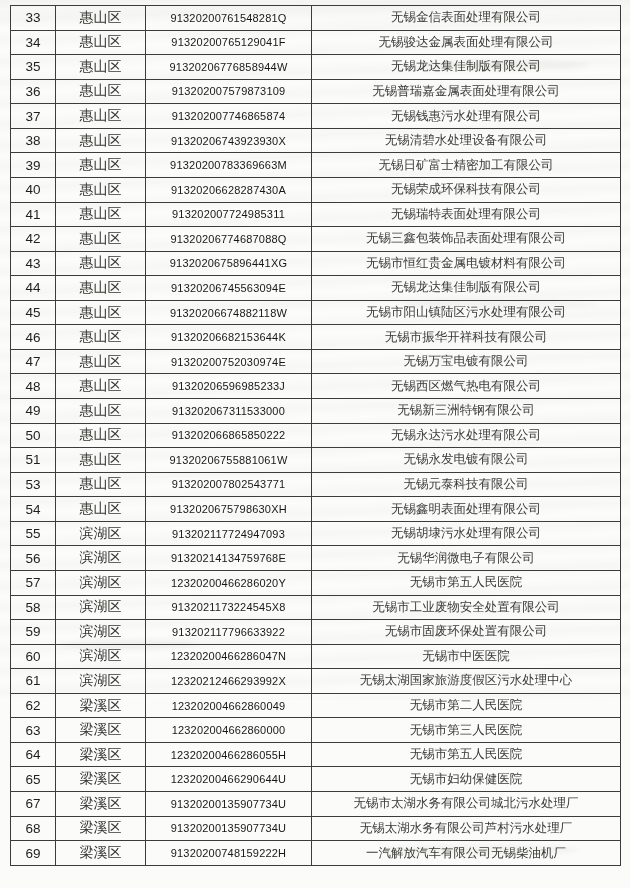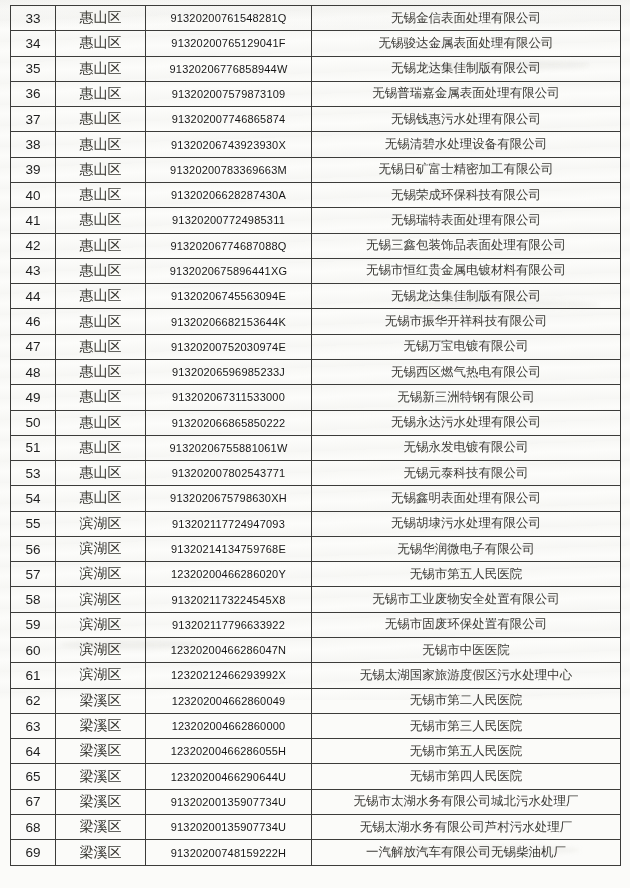--- a/index.html
+++ b/index.html
@@ -156,20 +156,26 @@
           <td class="code-cell">9132020675896441XG</td>
           <td class="name-cell">无锡市恒红贵金属电镀材料有限公司</td>
         </tr>
         <tr>
           <td class="no-cell">44</td>
           <td class="dist-cell">惠山区</td>
           <td class="code-cell">91320206745563094E</td>
           <td class="name-cell">无锡龙达集佳制版有限公司</td>
         </tr>
         <tr>
+          <td class="no-cell">45</td>
+          <td class="dist-cell">惠山区</td>
+          <td class="code-cell">91320206674882118W</td>
+          <td class="name-cell">无锡市阳山镇陆区污水处理有限公司</td>
+        </tr>
+        <tr>
           <td class="no-cell">46</td>
           <td class="dist-cell">惠山区</td>
           <td class="code-cell">91320206682153644K</td>
           <td class="name-cell">无锡市振华开祥科技有限公司</td>
         </tr>
         <tr>
           <td class="no-cell">47</td>
           <td class="dist-cell">惠山区</td>
           <td class="code-cell">91320200752030974E</td>
           <td class="name-cell">无锡万宝电镀有限公司</td>
@@ -267,21 +273,21 @@
         <tr>
           <td class="no-cell">64</td>
           <td class="dist-cell">梁溪区</td>
           <td class="code-cell">12320200466286055H</td>
           <td class="name-cell">无锡市第五人民医院</td>
         </tr>
         <tr>
           <td class="no-cell">65</td>
           <td class="dist-cell">梁溪区</td>
           <td class="code-cell">12320200466290644U</td>
-          <td class="name-cell">无锡市第四人民医院</td>
+          <td class="name-cell">无锡市妇幼保健医院</td>
         </tr>
         <tr>
           <td class="no-cell">67</td>
           <td class="dist-cell">梁溪区</td>
           <td class="code-cell">91320200135907734U</td>
           <td class="name-cell">无锡市太湖水务有限公司城北污水处理厂</td>
         </tr>
         <tr>
           <td class="no-cell">68</td>
           <td class="dist-cell">梁溪区</td>

